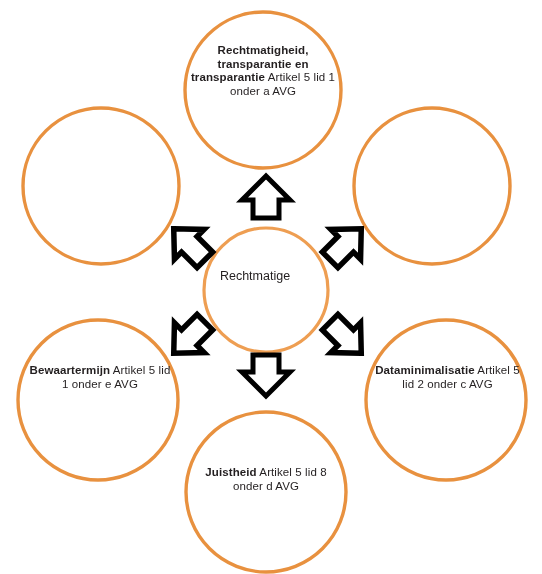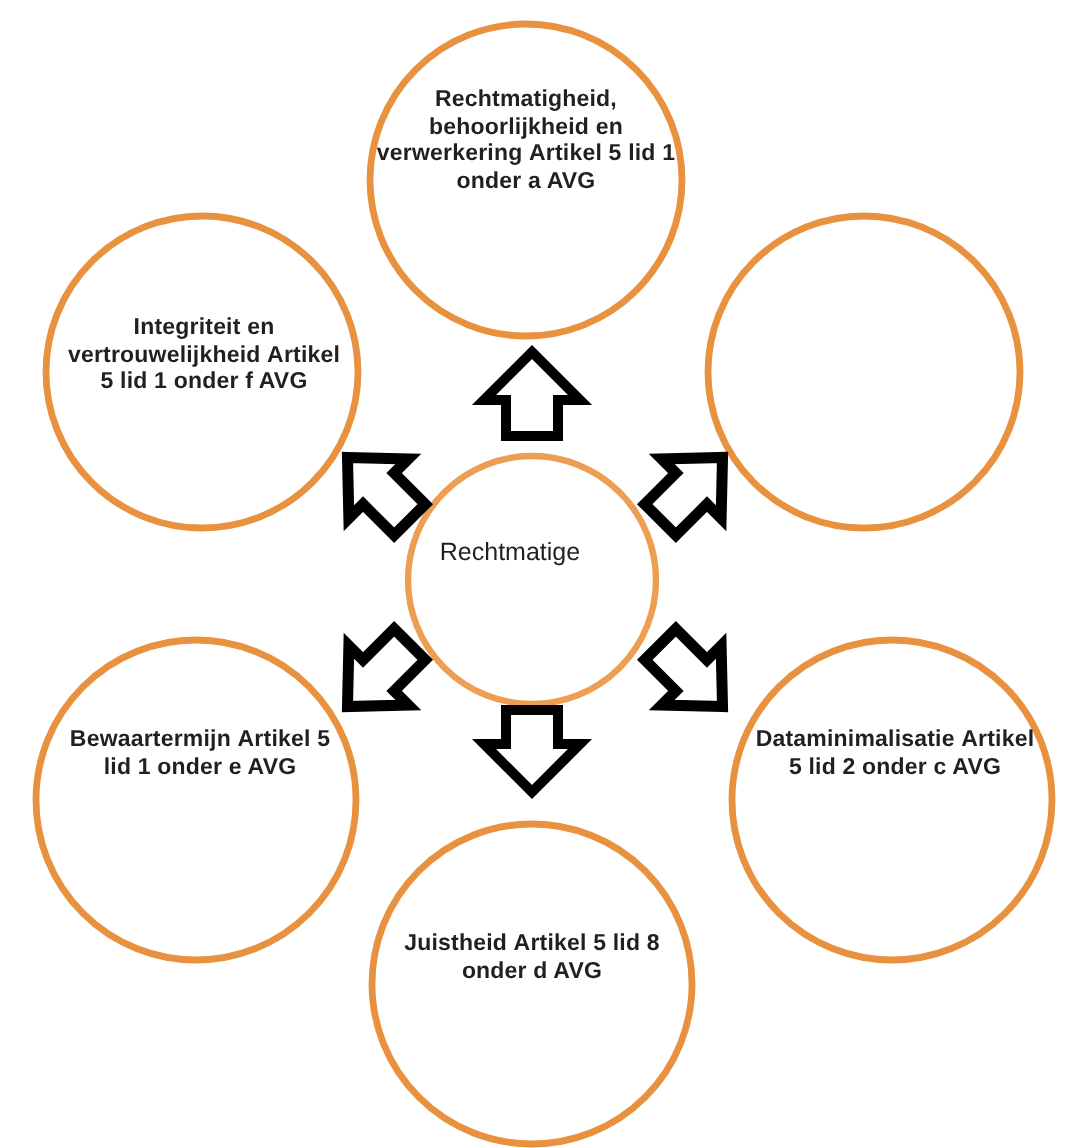--- a/index.html
+++ b/index.html
@@ -32,21 +32,21 @@
     color: #231f20;
     font-size: 11.5px;
     line-height: 13.5px;
     letter-spacing: 0.1px;
     -webkit-font-smoothing: antialiased;
   }
   .node-label .ttl {
     font-weight: bold;
   }
   .node-label .sub {
-    font-weight: bold;
+    font-weight: normal;
   }
   .center-label {
     position: absolute;
     text-align: center;
     color: #231f20;
     font-size: 12.5px;
     line-height: 15px;
     font-weight: normal;
   }
 </style>
@@ -81,42 +81,38 @@
     <g transform="rotate(-135 190 337)">
       <path d="M 190 314 L 211 336 L 201 336 L 201 358 L 179 358 L 179 336 L 169 336 Z" fill="#ffffff" stroke="#000000" stroke-width="5.5" stroke-linejoin="miter"></path>
     </g>
 
     <g transform="rotate(-45 190 245)">
       <path d="M 190 222 L 211 244 L 201 244 L 201 266 L 179 266 L 179 244 L 169 244 Z" fill="#ffffff" stroke="#000000" stroke-width="5.5" stroke-linejoin="miter"></path>
     </g>
   </svg>
 
   <div class="node-label" style="left:183px; top:44px; width:160px;">
-    <span class="ttl">Rechtmatigheid, behoorlijkheid en verwerkering</span> 
+    <span class="ttl">Rechtmatigheid, transparantie en transparantie</span> 
     <span class="sub">Artikel 5 lid 1 onder a AVG</span>
   </div>
 
 
   <div class="node-label" style="left:375px; top:364px; width:145px;">
     <span class="ttl">Dataminimalisatie</span> 
     <span class="sub">Artikel 5 lid 2 onder c AVG</span>
   </div>
 
   <div class="node-label" style="left:196px; top:466px; width:140px;">
     <span class="ttl">Juistheid</span> 
     <span class="sub">Artikel 5 lid 8 onder d AVG</span>
   </div>
 
   <div class="node-label" style="left:28px; top:364px; width:144px;">
     <span class="ttl">Bewaartermijn</span> 
     <span class="sub">Artikel 5 lid 1 onder e AVG</span>
   </div>
 
-  <div class="node-label" style="left:31px; top:158px; width:142px;">
-    <span class="ttl">Integriteit en vertrouwelijkheid</span> 
-    <span class="sub">Artikel 5 lid 1 onder f AVG</span>
-  </div>
 
   <div class="center-label" style="left:206px; top:269px; width:98px;">
     <div>Rechtmatige</div>
   </div>
 
 </div>
 
 </body></html>

